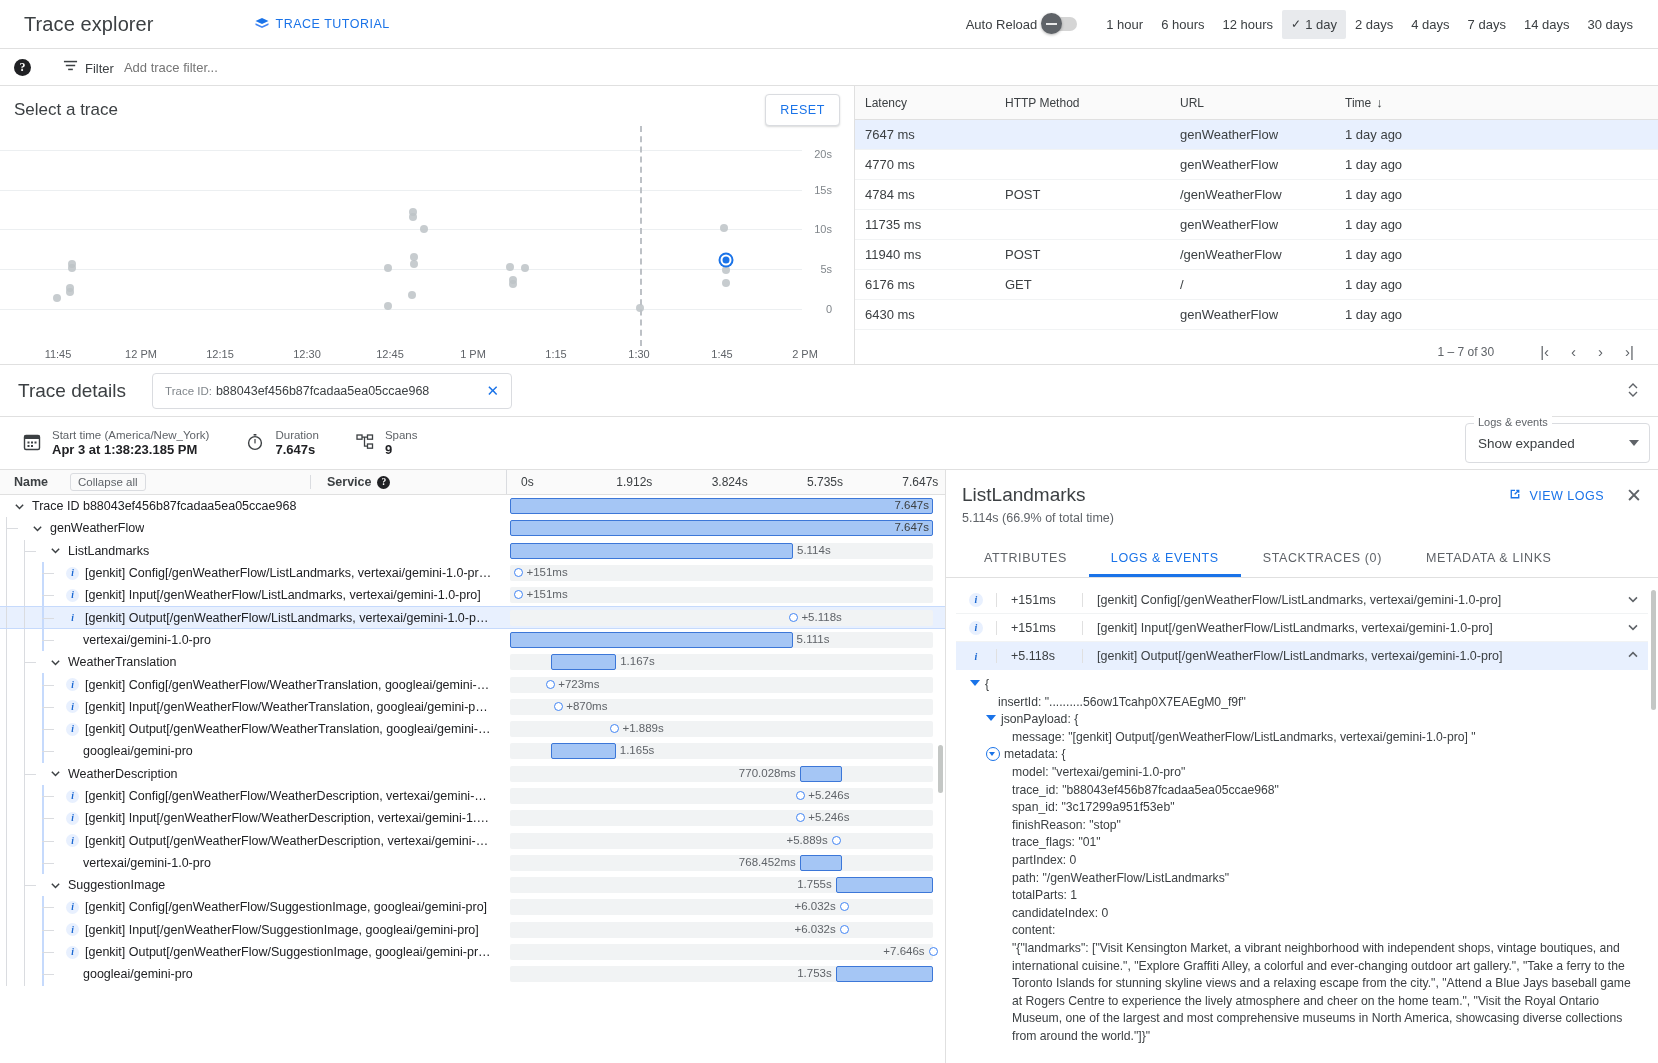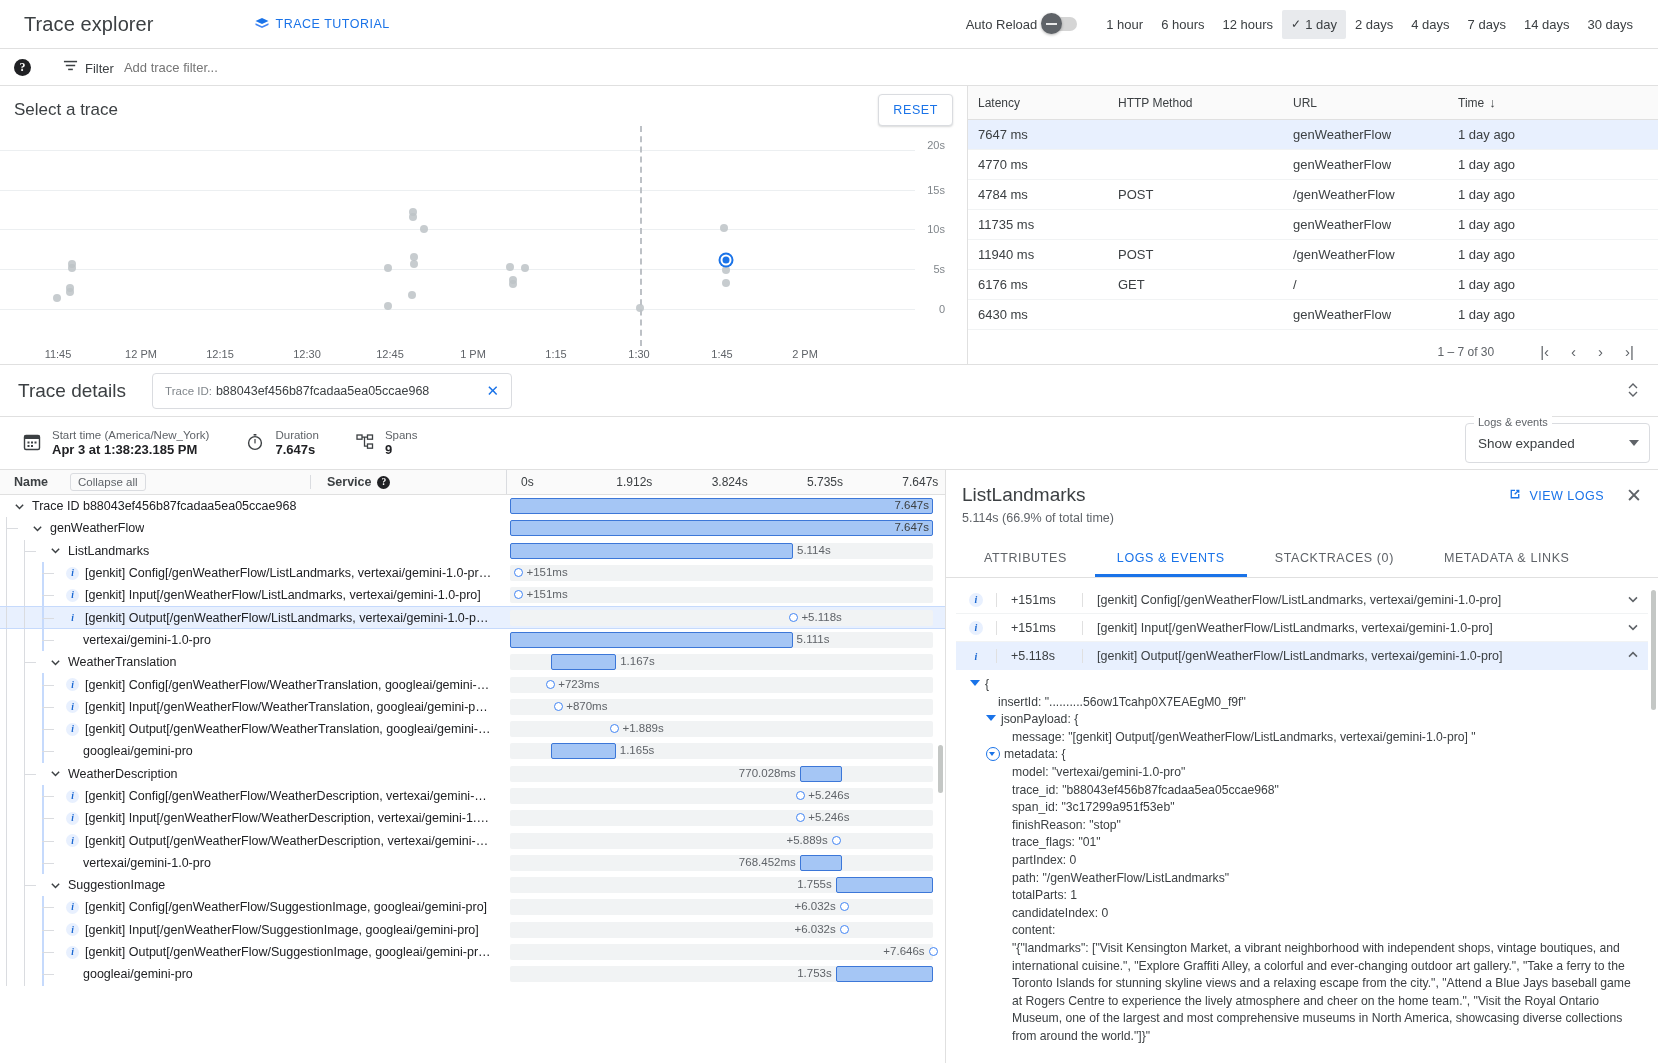--- a/index.html
+++ b/index.html
@@ -55,21 +55,21 @@
   .filter-word { display: flex; align-items: flex-end; gap: 7px; font-size: 13px; color: #3c4043; font-weight: 500; margin-left: 22px;}
   .filter-input {
     border: none; outline: none; font-size: 13px; color: #80868b;
     font-family: "Liberation Sans", sans-serif; width: 400px; background: transparent;
   }
 
   
   .upper { display: flex; flex: 0 0 255px; border-bottom: 1px solid #e0e0e0; }
 
   
-  .scatter-panel { width: 968px; position: relative; border-right: 1px solid #e0e0e0; }
+  .scatter-panel { width: 855px; position: relative; border-right: 1px solid #e0e0e0; }
   .scatter-head { display: flex; align-items: flex-start; padding: 14px 0 0 14px; }
   .scatter-title { font-size: 17px; color: #3c4043; }
   .reset-btn {
     position: absolute; right: 14px; top: 8px; background: #fff; border: 1px solid #dadce0;
     border-radius: 4px; color: #1a73e8; font-size: 12.5px; font-weight: 500;
     letter-spacing: .6px; padding: 8px 14px; cursor: pointer;
     box-shadow: 0 1px 2px rgba(60,64,67,.2);
   }
   .plot { position: absolute; left: 0; top: 40px; right: 0; bottom: 0; }
   .gridline { position: absolute; left: 0; right: 52px; height: 1px; background: #eceff1; }
@@ -179,21 +179,21 @@
   .scrollthumb { position: absolute; right: 1px; width: 5px; border-radius: 3px; background: #c4c7c5; }
 
   
   .detail-panel { flex: 1; display: flex; flex-direction: column; min-width: 0; position: relative; }
   .dp-head { padding: 14px 16px 0 16px; flex: 0 0 auto; }
   .dp-titlerow { display: flex; align-items: flex-start; }
   .dp-title { font-size: 19px; color: #3c4043; }
   .dp-sub { font-size: 12.5px; color: #5f6368; margin-top: 5px; }
   .view-logs { margin-left: auto; display: flex; align-items: center; gap: 7px; color: #1a73e8; font-size: 12.5px; font-weight: 500; letter-spacing: .5px; cursor: pointer; margin-top: 3px; }
   .close-x { margin-left: 22px; font-size: 19px; color: #5f6368; cursor: pointer; line-height: 1; margin-top: 2px; }
-  .dp-tabs { display: flex; gap: 6px; border-bottom: 1px solid #e0e0e0; margin-top: 16px; flex: 0 0 auto; padding-left: 16px; }
+  .dp-tabs { display: flex; gap: 0; border-bottom: 1px solid #e0e0e0; margin-top: 16px; flex: 0 0 auto; padding-left: 16px; }
   .dp-tab { font-size: 12.5px; color: #5f6368; letter-spacing: .6px; padding: 10px 22px 9px 22px; cursor: pointer; white-space: nowrap; }
   .dp-tab.active { color: #1a73e8; border-bottom: 3px solid #1a73e8; font-weight: 500; }
 
   .dp-body { flex: 1; overflow: hidden; padding: 8px 10px 0 10px; position: relative; }
   .ev-row {
     display: flex; align-items: center; height: 28px; border-bottom: 1px solid #f1f3f4;
     font-size: 12.5px; color: #3c4043; cursor: pointer;
   }
   .ev-row.open { background: #e8f0fe; border-bottom: none; }
   .ev-i { width: 40px; display: flex; justify-content: center; }
@@ -270,21 +270,21 @@
 
   <div class="upper">
 
     <div class="scatter-panel">
       <div class="scatter-head">
         <div class="scatter-title">Select a trace</div>
       </div>
       <div class="reset-btn">RESET</div>
       <div class="plot" id="plot">
           <div class="gridline" style="top: 23.9091px;"></div>
-          <div class="ylab" style="top: 19px; margin-left: 33px;">20s</div>
+          <div class="ylab" style="top: 28px; margin-left: 33px;">20s</div>
           <div class="gridline" style="top: 63.6818px;"></div>
           <div class="ylab" style="top: 63.6818px;">15s</div>
           <div class="gridline" style="top: 103.455px;"></div>
           <div class="ylab" style="top: 103.455px;">10s</div>
           <div class="gridline" style="top: 143.227px;"></div>
           <div class="ylab" style="top: 143.227px;">5s</div>
           <div class="gridline" style="top: 183px;"></div>
           <div class="ylab" style="top: 183px;">0</div>
           <div class="xlab" style="left: 58px;">11:45</div>
           <div class="xlab" style="left: 141px;">12 PM</div>

